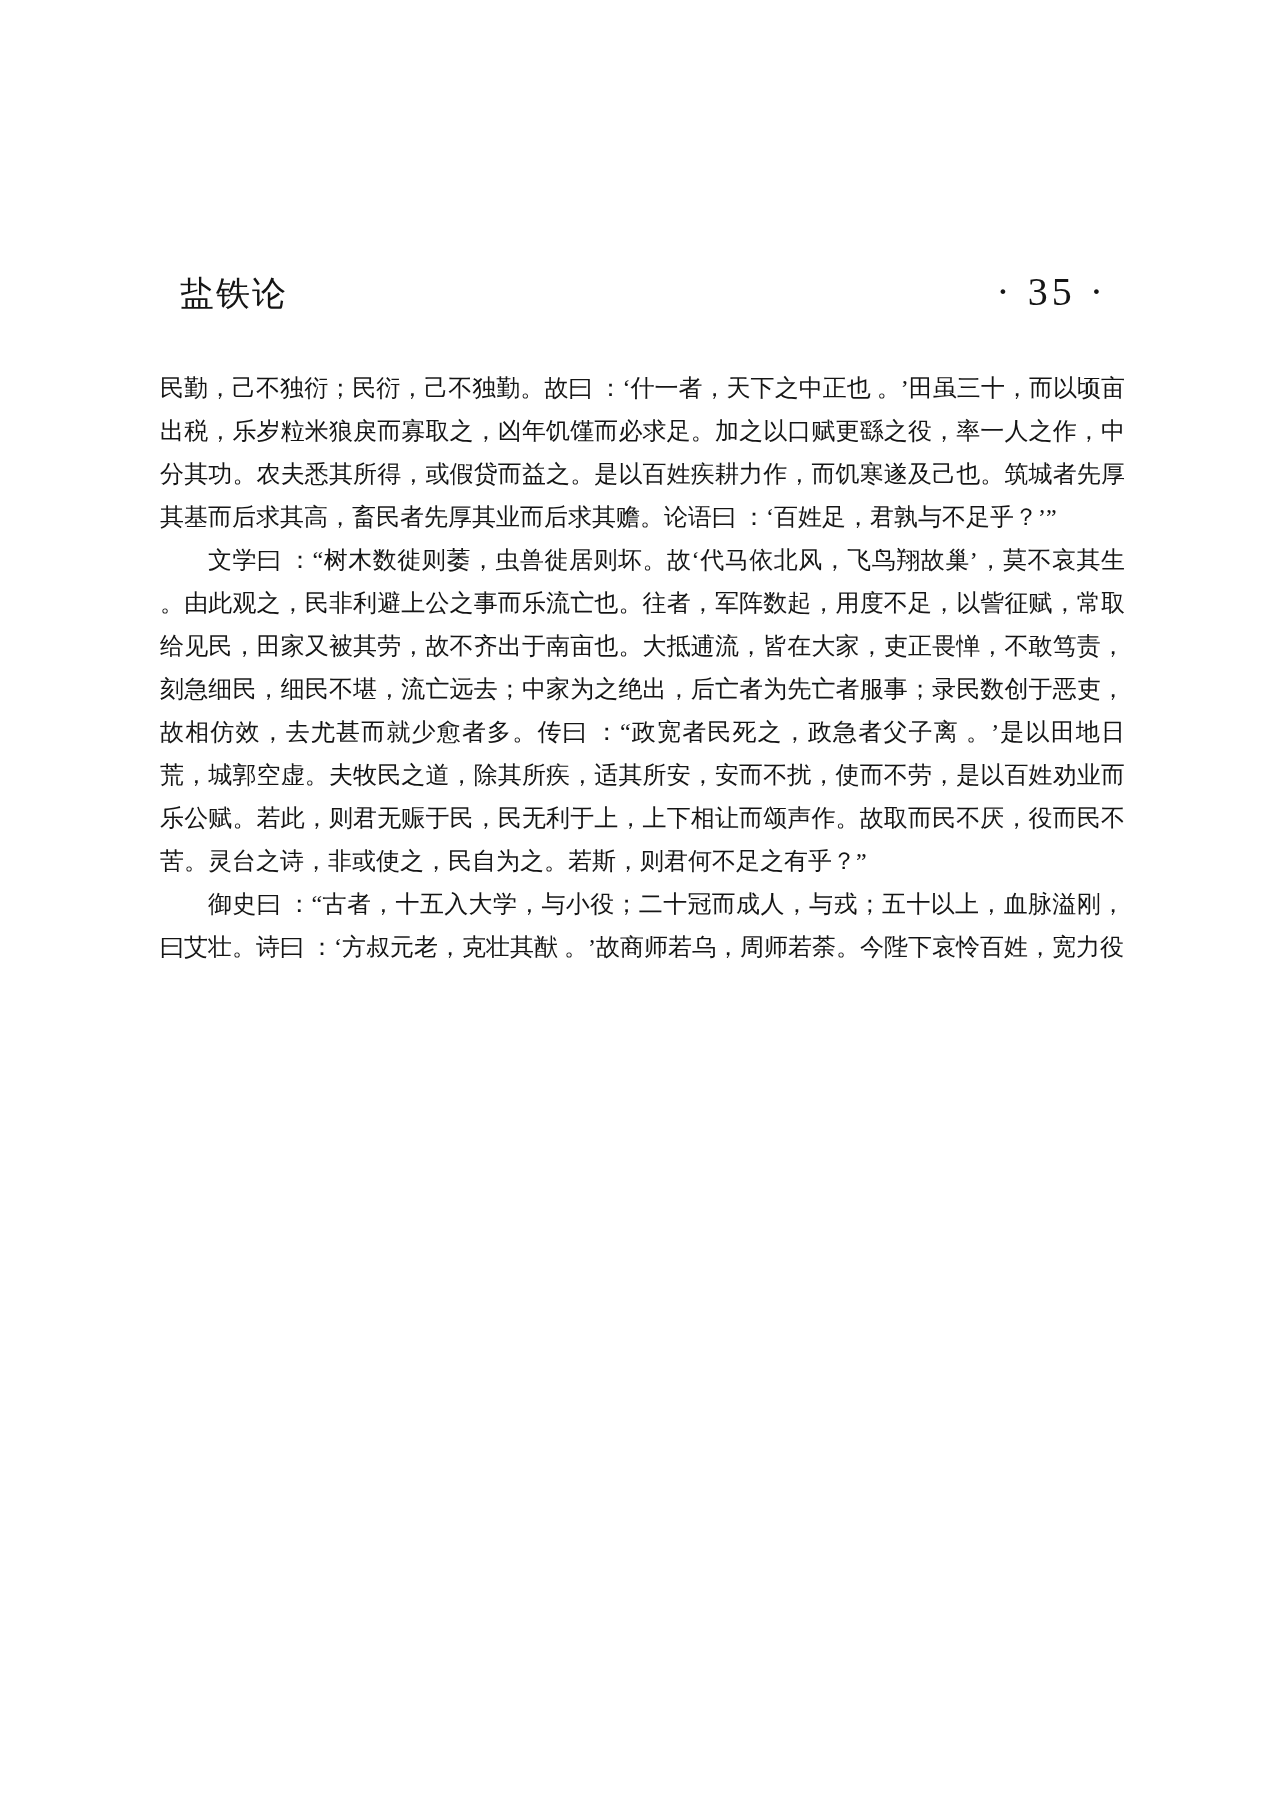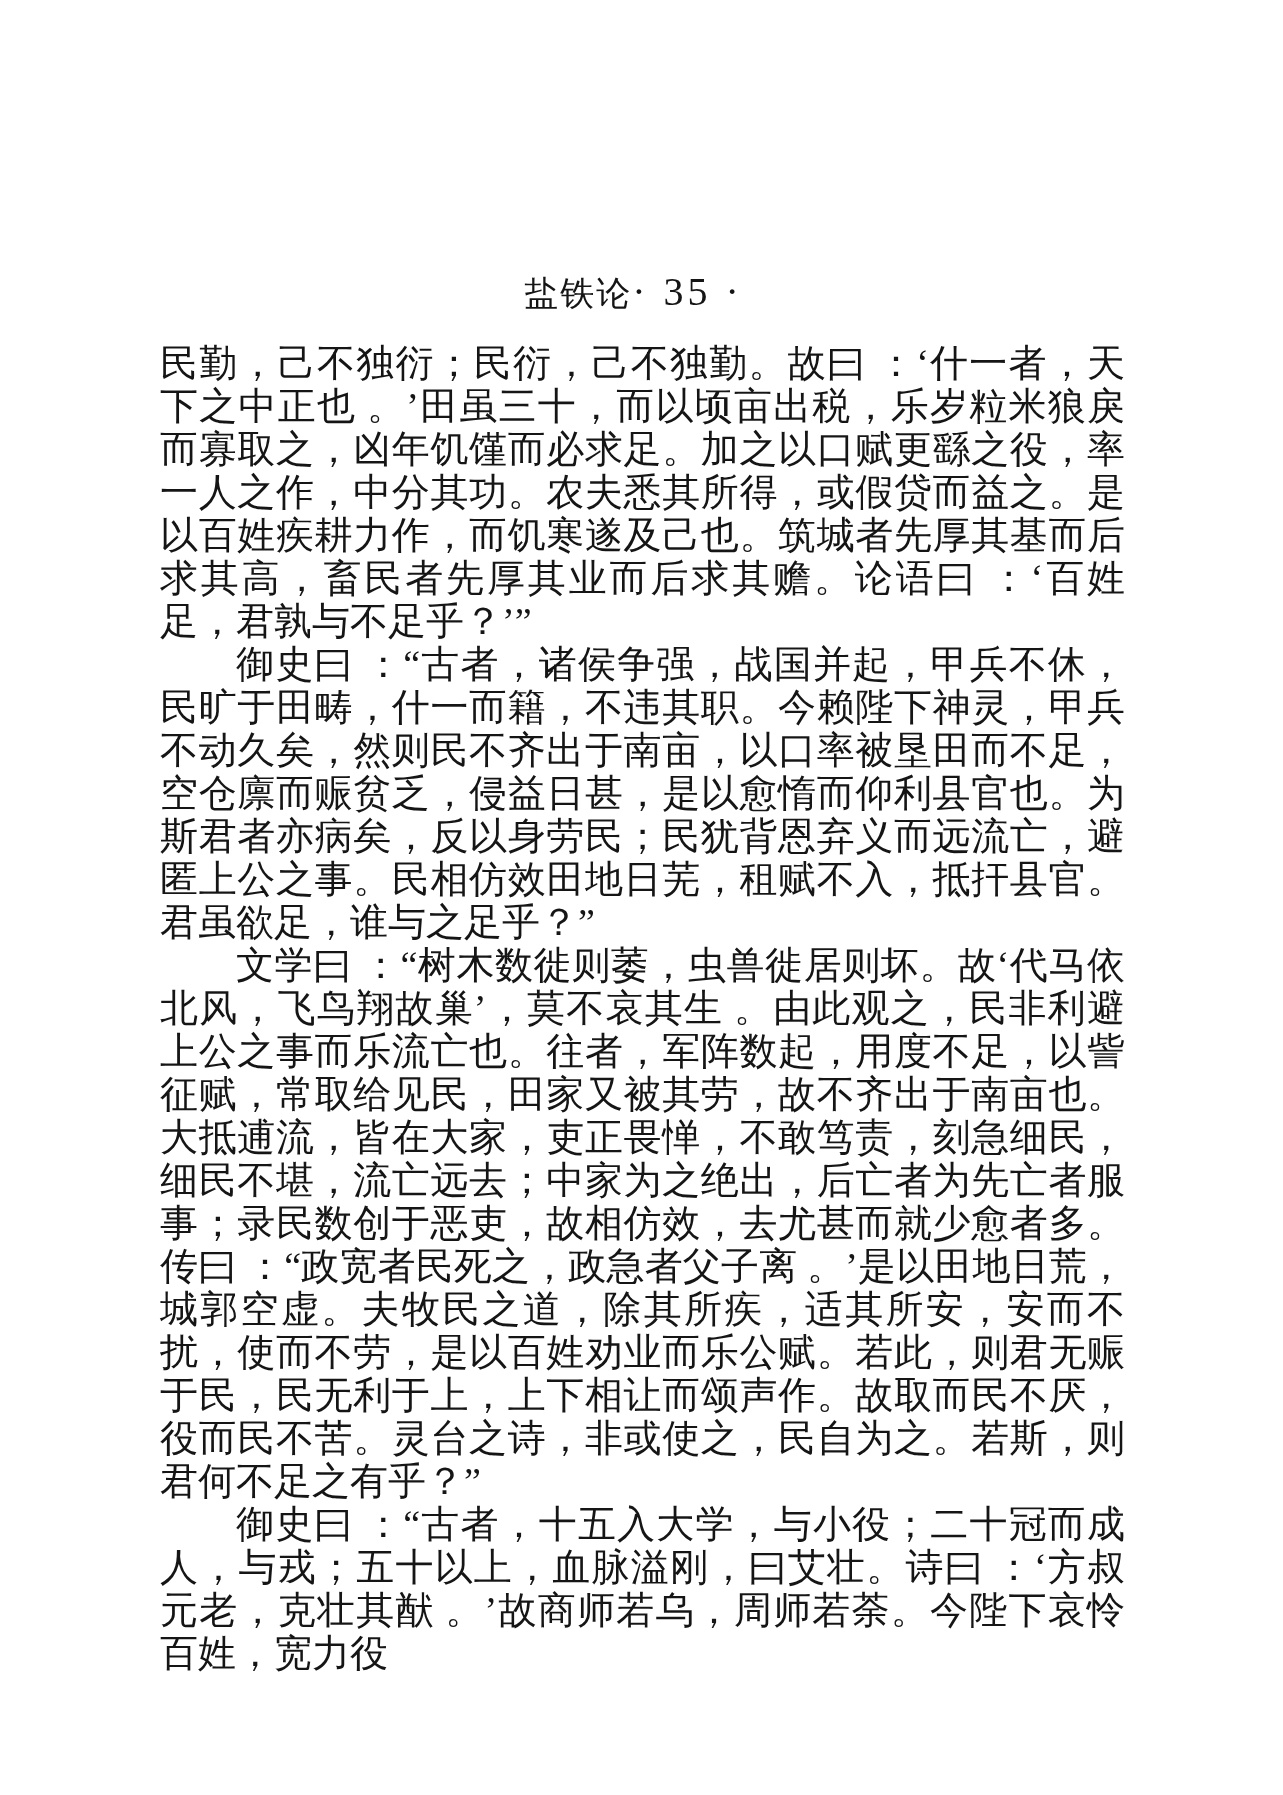--- a/index.html
+++ b/index.html
@@ -15,37 +15,38 @@
     color: #151515;
     font-family: "Liberation Serif", "DejaVu Serif", serif;
     overflow: hidden;
   }
   .content {
     width: 965px;
     margin-left: 160px;
   }
   .running-header {
     display: flex;
-    justify-content: center;
+    justify-content: space-between;
     align-items: baseline;
     padding-top: 272px;
     font-size: 34px;
     line-height: 40px;
+    margin-left: 20px;
   }
   .book-title {
     letter-spacing: 2px;
   }
   .page-number {
     font-size: 40px;
     margin-right: 18px;
     letter-spacing: 4px;
   }
   .body-text {
-    margin-top: 28px;
-    font-size: 38px;
+    margin-top: 53px;
+    font-size: 24px;
     line-height: 43px;
     text-align: justify;
     text-justify: inter-ideograph;
   }
   .body-text p {
     margin: 0;
     padding: 0;
   }
   .body-text p.indent {
     text-indent: 2em;
@@ -57,19 +58,18 @@
 <div class="page">
   <div class="content">
 
     <div class="running-header">
       <span class="book-title">盐铁论</span>
       <span class="page-number">· 35 ·</span>
     </div>
 
     <div class="body-text">
       <p>民勤，己不独衍；民衍，己不独勤。故曰 ：‘什一者，天下之中正也 。’田虽三十，而以顷亩出税，乐岁粒米狼戾而寡取之，凶年饥馑而必求足。加之以口赋更繇之役，率一人之作，中分其功。农夫悉其所得，或假贷而益之。是以百姓疾耕力作，而饥寒遂及己也。筑城者先厚其基而后求其高，畜民者先厚其业而后求其赡。论语曰 ：‘百姓足，君孰与不足乎？’”</p>
-      <p class="indent">御史曰 ：“古者，诸侯争强，战国并起，甲兵不休，民旷于田畴，什一而籍，不违其职。今赖陛下神灵，甲兵不动久矣，然则民不齐出于南亩，以口率被垦田而不足，空仓廪而赈贫乏，侵益日甚，是以愈惰而仰利县官也。为斯君者亦病矣，反以身劳民；民犹背恩弃义而远流亡，避匿上公之事。民相仿效田地日芜，租赋不入，抵扞县官。君虽欲足，谁与之足乎？”</p>
       <p class="indent">文学曰 ：“树木数徙则萎，虫兽徙居则坏。故‘代马依北风，飞鸟翔故巢’，莫不哀其生 。由此观之，民非利避上公之事而乐流亡也。往者，军阵数起，用度不足，以訾征赋，常取给见民，田家又被其劳，故不齐出于南亩也。大抵逋流，皆在大家，吏正畏惮，不敢笃责，刻急细民，细民不堪，流亡远去；中家为之绝出，后亡者为先亡者服事；录民数创于恶吏，故相仿效，去尤甚而就少愈者多。传曰 ：“政宽者民死之，政急者父子离 。’是以田地日荒，城郭空虚。夫牧民之道，除其所疾，适其所安，安而不扰，使而不劳，是以百姓劝业而乐公赋。若此，则君无赈于民，民无利于上，上下相让而颂声作。故取而民不厌，役而民不苦。灵台之诗，非或使之，民自为之。若斯，则君何不足之有乎？”</p>
       <p class="indent">御史曰 ：“古者，十五入大学，与小役；二十冠而成人，与戎；五十以上，血脉溢刚，曰艾壮。诗曰 ：‘方叔元老，克壮其猷 。’故商师若乌，周师若荼。今陛下哀怜百姓，宽力役</p>
     </div>
 
   </div>
 </div>
 
 </body></html>

